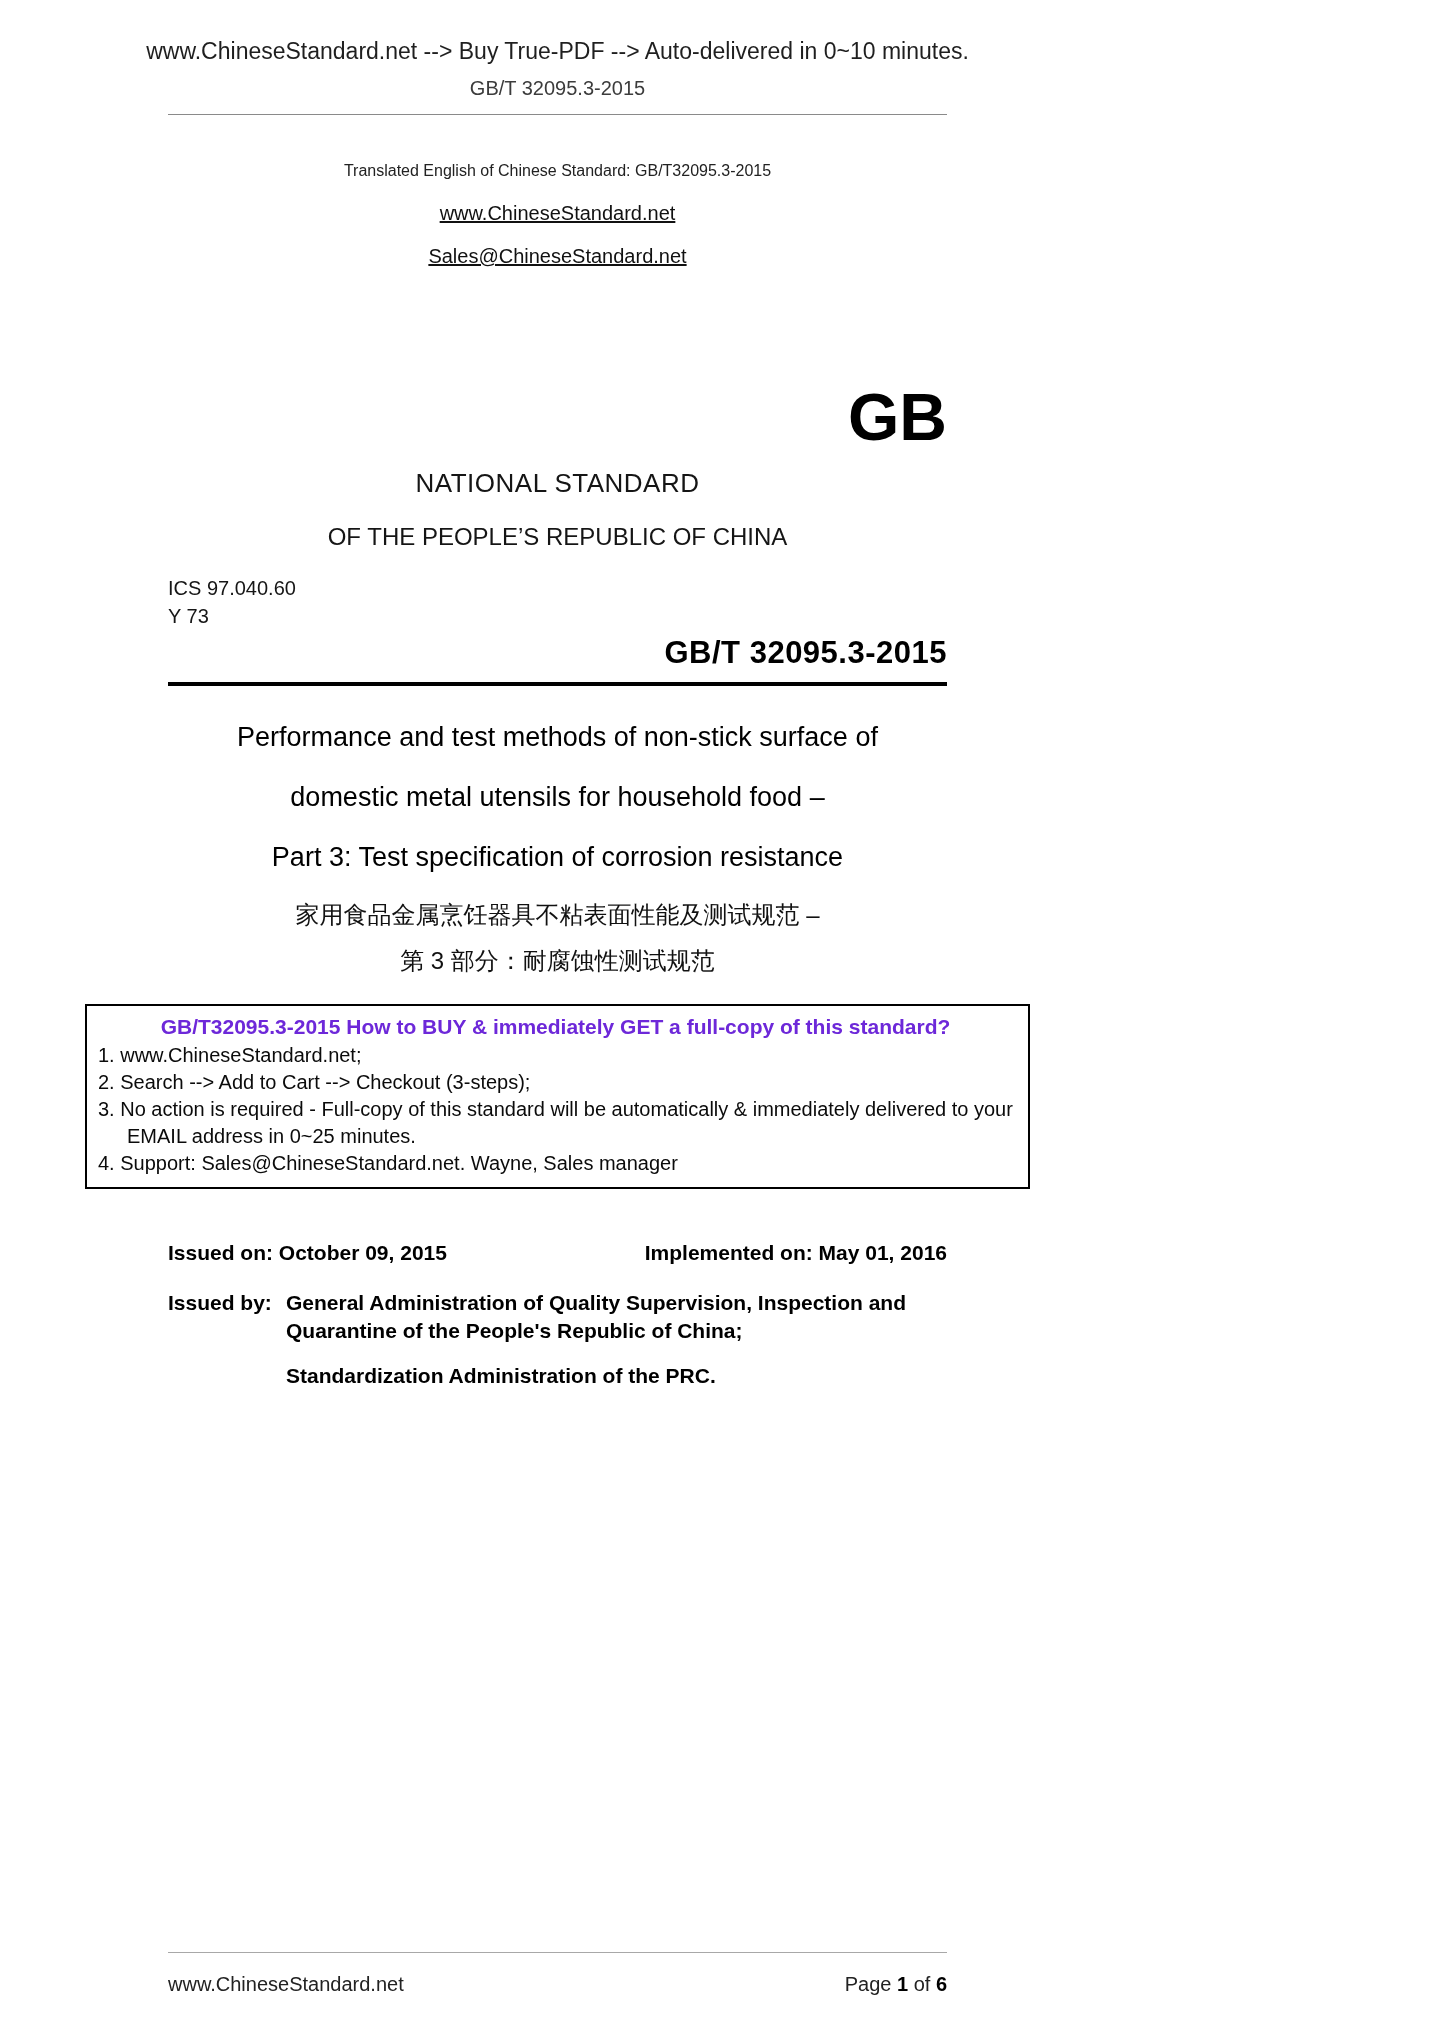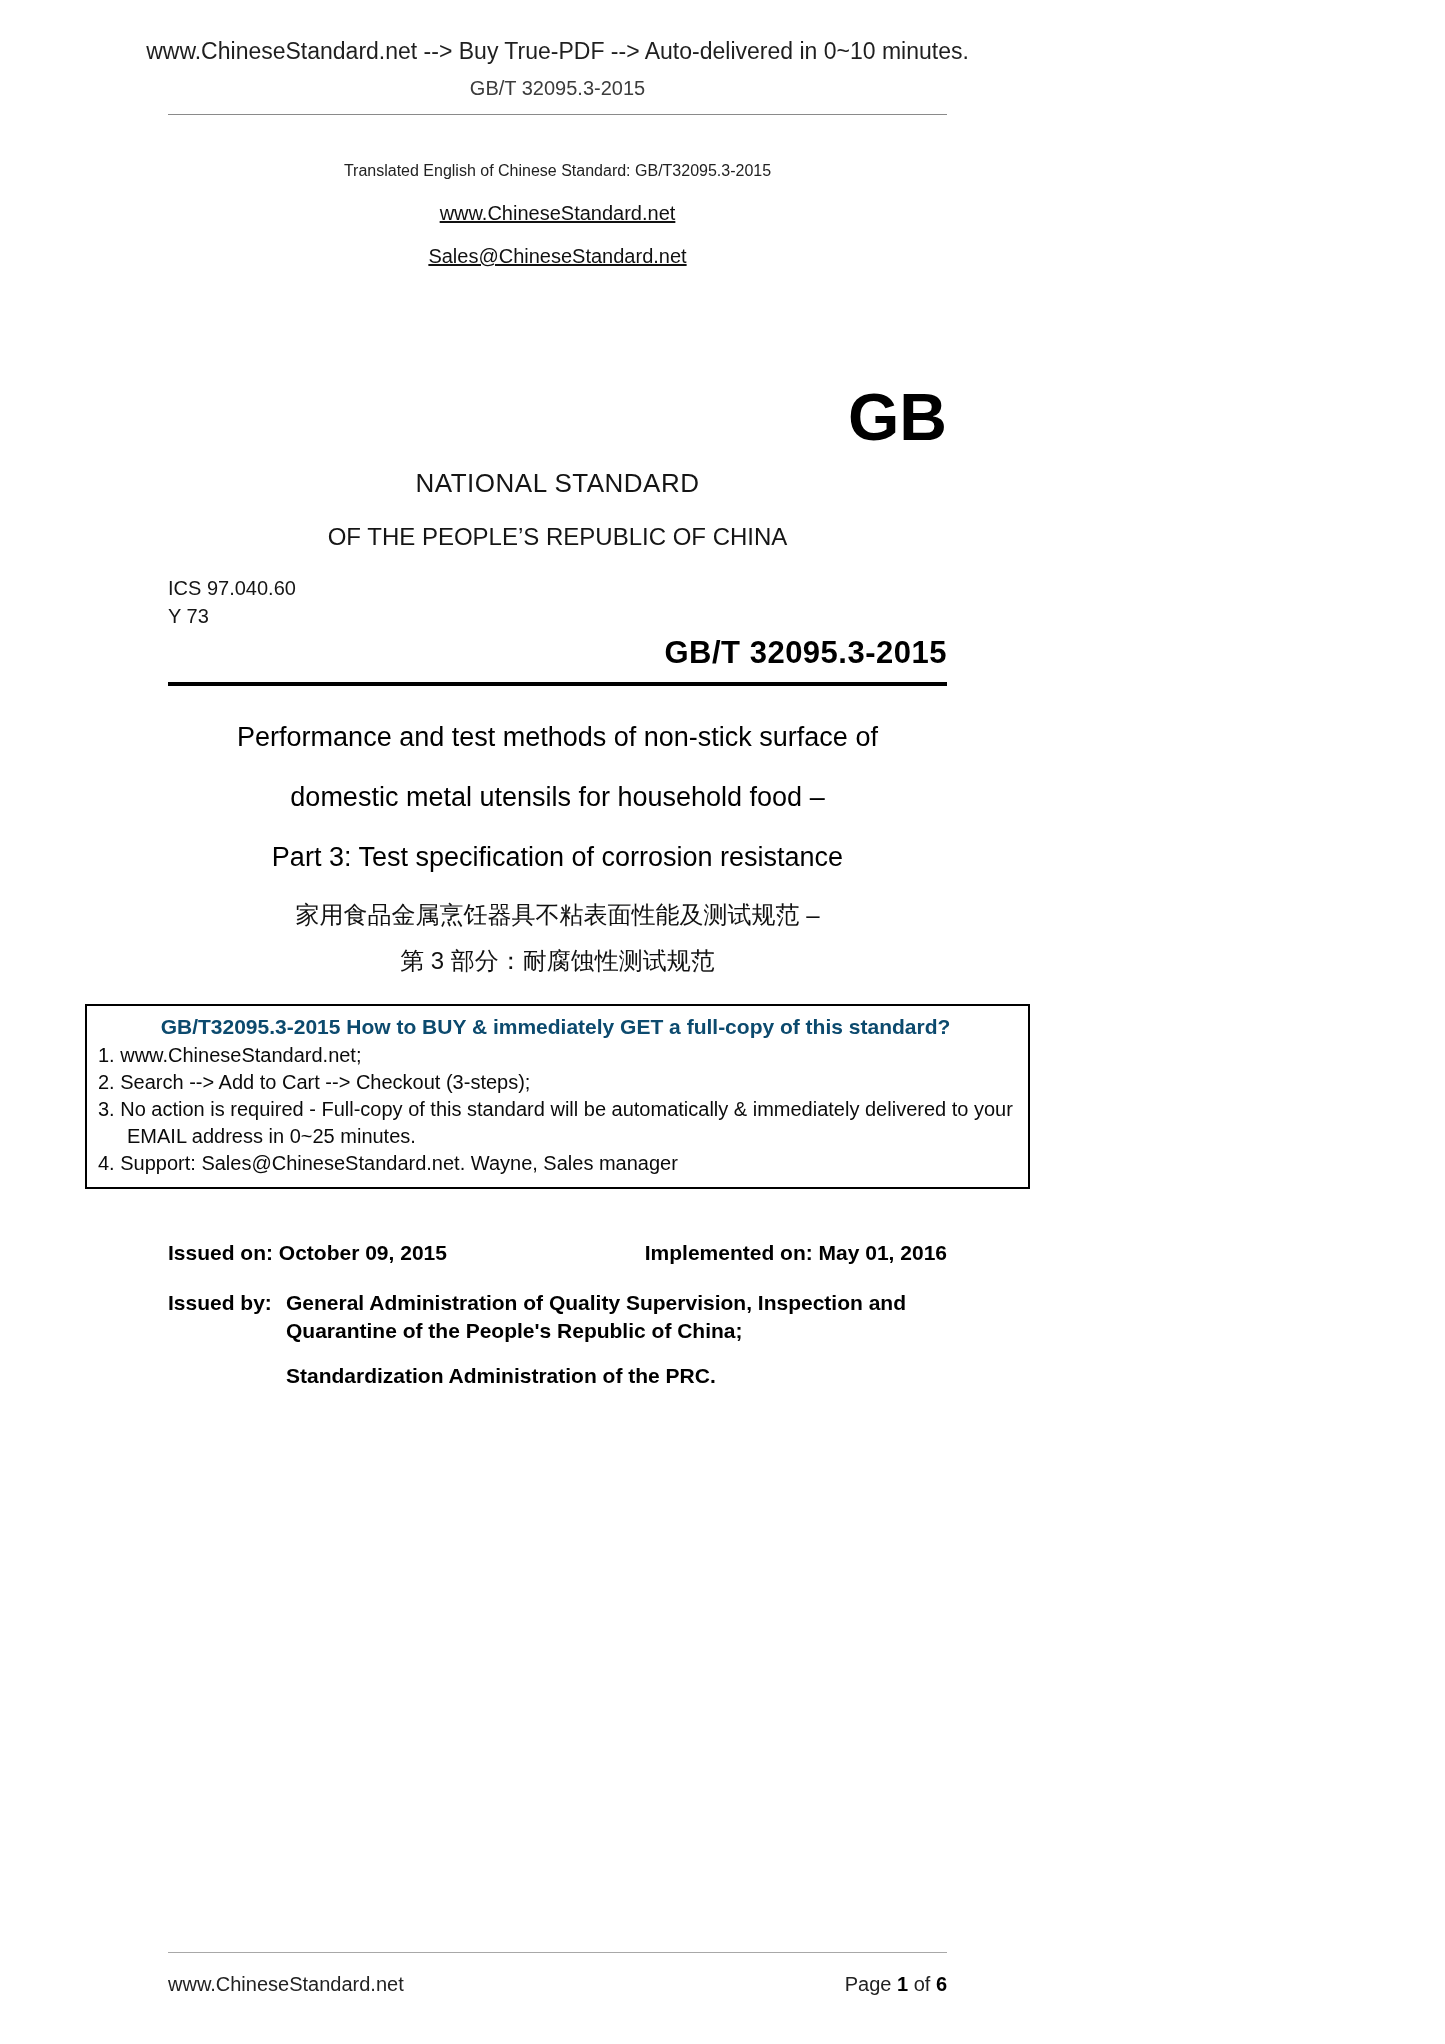--- a/index.html
+++ b/index.html
@@ -130,21 +130,21 @@
   .buy-box {
     margin-top: 26px;
     border: 2px solid #000;
     padding: 6px 10px 10px 6px;
   }
   .buy-heading {
     text-align: center;
     font-size: 21px;
     line-height: 30px;
     font-weight: bold;
-    color: #0c4a6e;
+    color: #6d28d9;
   }
   .buy-item {
     font-size: 20px;
     line-height: 27px;
     color: #0b0b0b;
     padding-left: 34px;
     text-indent: -29px;
   }
 
   

